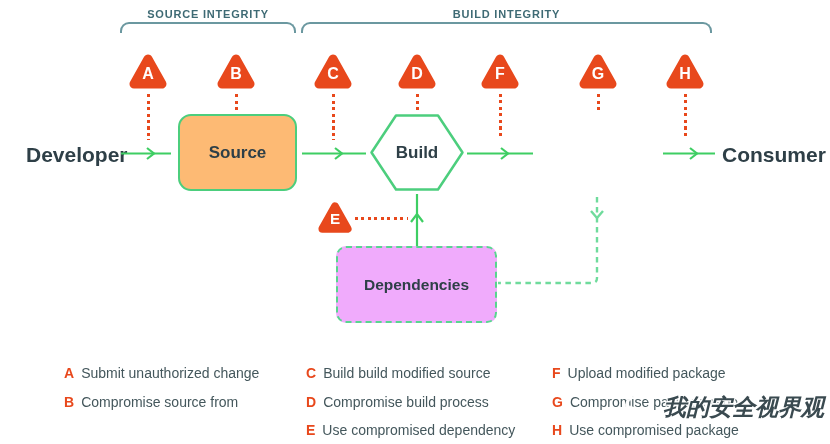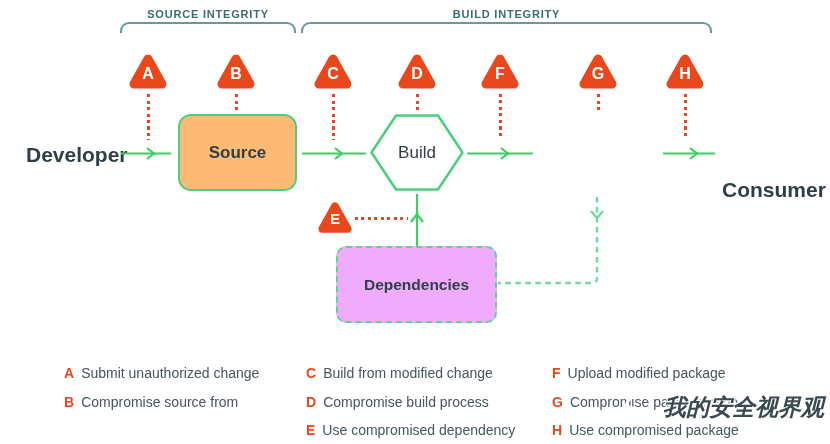--- a/index.html
+++ b/index.html
@@ -17,21 +17,21 @@
   .bracket-label{font-size:11px;font-weight:bold;letter-spacing:.8px;color:var(--teal_text);text-align:center;}
 
   
   .vdots{width:3px;background-image:repeating-linear-gradient(to bottom,var(--red) 0 3px,transparent 3px 6.5px);}
   .hdots{height:3px;background-image:repeating-linear-gradient(to right,var(--red) 0 3px,transparent 3px 6.5px);}
 
   
   .node-box{box-sizing:border-box;border:2.5px solid var(--green_box);border-radius:13px;background:#fdba74;
     display:flex;align-items:center;justify-content:center;font-size:17px;font-weight:bold;color:var(--dark);}
   .endpoint{font-size:21px;font-weight:600;color:var(--dark);}
-  .hex-label{display:flex;align-items:center;justify-content:center;font-size:17px;font-weight:normal;color:var(--dark);}
+  .hex-label{display:flex;align-items:center;justify-content:center;font-size:17px;font-weight:bold;color:var(--dark);}
   .deps-box{box-sizing:border-box;border:2.5px dashed var(--green_deps);border-radius:10px;background:#f0abfc;
     display:flex;align-items:center;justify-content:center;font-size:15.5px;font-weight:bold;color:var(--dark);}
 
   
   .legend-row{display:flex;align-items:baseline;gap:7px;font-size:14px;white-space:nowrap;}
   .legend-letter{color:var(--red);font-weight:bold;}
   .legend-text{color:var(--legend_text);font-weight:500;}
 
   
   .watermark{display:flex;align-items:center;gap:2px;}
@@ -111,21 +111,21 @@
     <line x1="1" y1="7.5" x2="67" y2="7.5" style="stroke:var(--green)" stroke-width="2.2"></line>
     <polyline points="35,2 42,7.5 35,13" fill="none" style="stroke:var(--green)" stroke-width="2.2"></polyline>
   </svg>
 
 
   <svg class="abs" style="left:662px;top:146px;" width="54" height="15" viewBox="0 0 54 15">
     <line x1="1" y1="7.5" x2="53" y2="7.5" style="stroke:var(--green)" stroke-width="2.2"></line>
     <polyline points="28,2 35,7.5 28,13" fill="none" style="stroke:var(--green)" stroke-width="2.2"></polyline>
   </svg>
 
-  <div class="abs endpoint" style="left:722px;top:143px;margin-top:35px;">Consumer</div>
+  <div class="abs endpoint" style="left:722px;top:143px;">Consumer</div>
 
   <svg class="abs" style="left:317px;top:201px;" width="36" height="34" viewBox="0 0 40 38">
     <path d="M20 6 L34 31 L6 31 Z" style="fill:var(--red);stroke:var(--red)" stroke-width="9" stroke-linejoin="round"></path>
     <text x="20" y="26" text-anchor="middle" font-size="17" font-weight="bold" fill="#fff">E</text>
   </svg>
   <div class="abs hdots" style="left:355px;top:217px;width:53px;"></div>
 
   <svg class="abs" style="left:408px;top:192px;" width="18" height="56" viewBox="0 0 18 56">
     <line x1="9" y1="2" x2="9" y2="54" style="stroke:var(--green)" stroke-width="2.2"></line>
     <polyline points="3,30 9,22 15,30" fill="none" style="stroke:var(--green)" stroke-width="2.2"></polyline>
@@ -144,21 +144,21 @@
     <span class="legend-letter">A</span>
     <span class="legend-text">Submit unauthorized change</span>
   </div>
   <div class="abs legend-row" style="left:64px;top:394px;">
     <span class="legend-letter">B</span>
     <span class="legend-text">Compromise source from</span>
   </div>
 
   <div class="abs legend-row" style="left:306px;top:365px;">
     <span class="legend-letter">C</span>
-    <span class="legend-text">Build from modified change</span>
+    <span class="legend-text">Build build modified source</span>
   </div>
   <div class="abs legend-row" style="left:306px;top:394px;">
     <span class="legend-letter">D</span>
     <span class="legend-text">Compromise build process</span>
   </div>
   <div class="abs legend-row" style="left:306px;top:422px;">
     <span class="legend-letter">E</span>
     <span class="legend-text">Use compromised dependency</span>
   </div>
 

